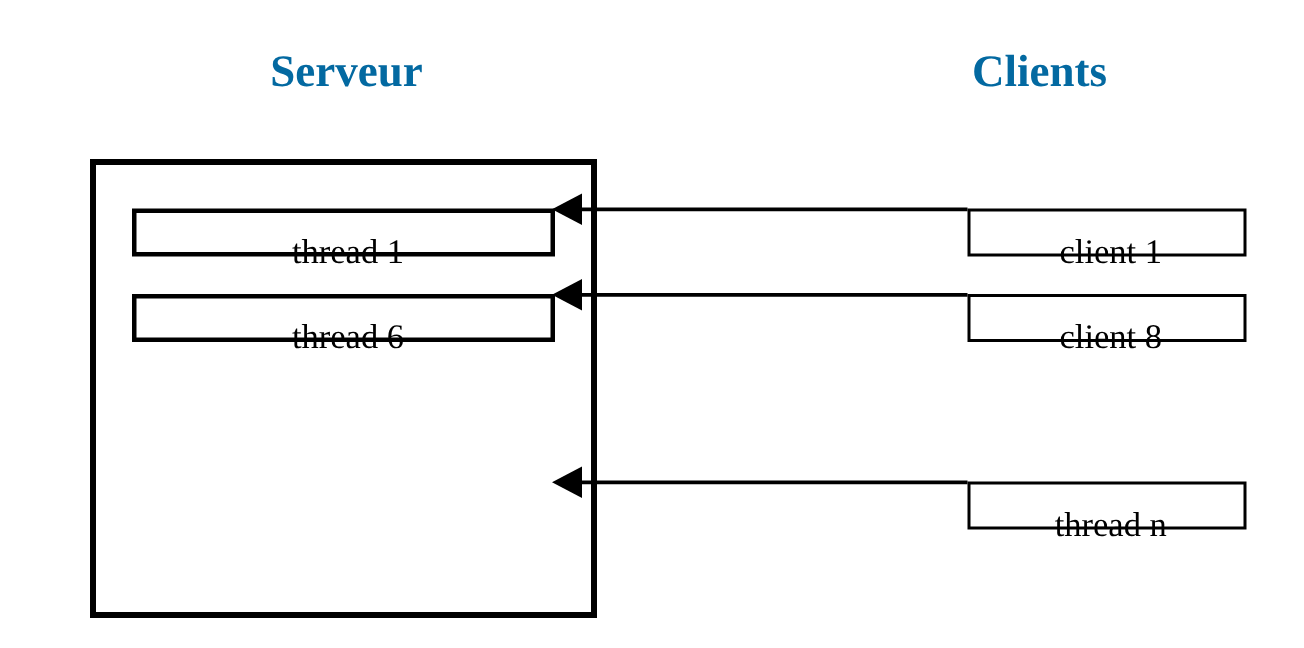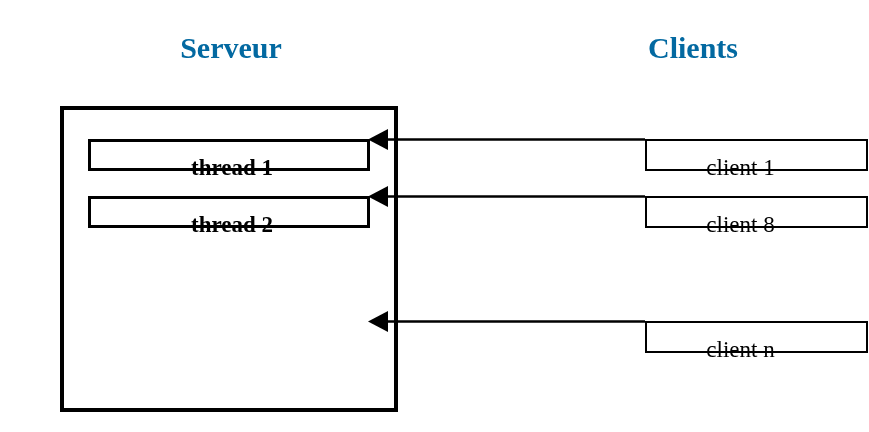--- a/index.html
+++ b/index.html
@@ -76,27 +76,26 @@
     position: absolute;
     left: 0;
     width: 282px;
     text-align: center;
     font-family: "Liberation Serif", "DejaVu Serif", serif;
     font-size: 23px;
     line-height: 23px;
     color: #000000;
     white-space: nowrap;
     top: 14px;
-    font-weight: bold;
   }
 
   
   .client-box {
     position: absolute;
-    width: 223px;
+    width: 186px;
     height: 32px;
     border: 2px solid #000000;
     box-sizing: border-box;
     background: #ffffff;
     left: 645px;
   }
   #client-box-1 { top: 139px; }
   #client-box-2 { top: 196px; }
   #client-box-n { top: 321px; }
 
@@ -139,34 +138,34 @@
 
   <div class="col-title" id="clients-title">Clients</div>
 
   <div id="server-box"></div>
 
   <div class="thread-box" id="thread-box-1">
     <span class="thread-label">thread 1</span>
   </div>
 
   <div class="thread-box" id="thread-box-2">
-    <span class="thread-label">thread 2</span>
+    <span class="thread-label">thread 6</span>
   </div>
 
 
   <div class="client-box" id="client-box-1">
     <span class="client-label">client 1</span>
   </div>
 
   <div class="client-box" id="client-box-2">
     <span class="client-label">client 8</span>
   </div>
 
   <div class="client-box" id="client-box-n">
-    <span class="client-label">client n</span>
+    <span class="client-label">thread n</span>
   </div>
 
   <svg id="arrows" viewBox="0 0 869 432">
 
     <g>
       <line x1="645" y1="139.5" x2="385" y2="139.5"></line>
       <polygon points="368,139.5 388,129 388,150"></polygon>
     </g>
 
     <g>

